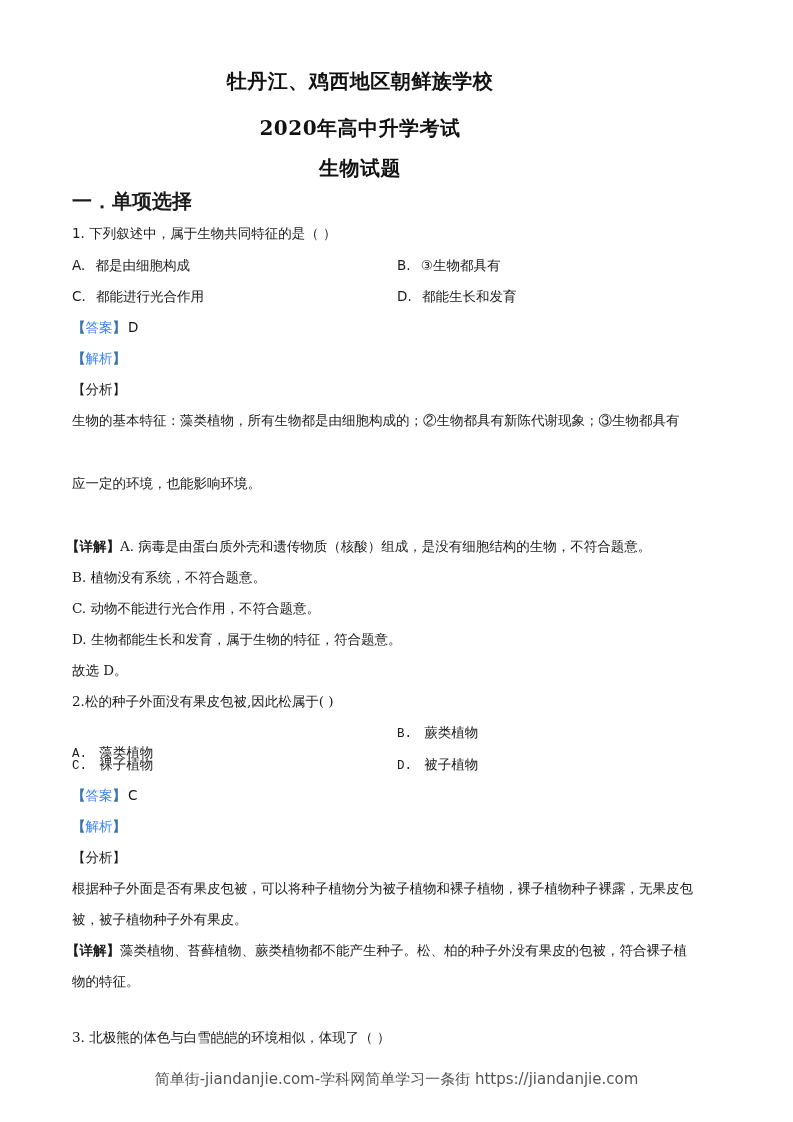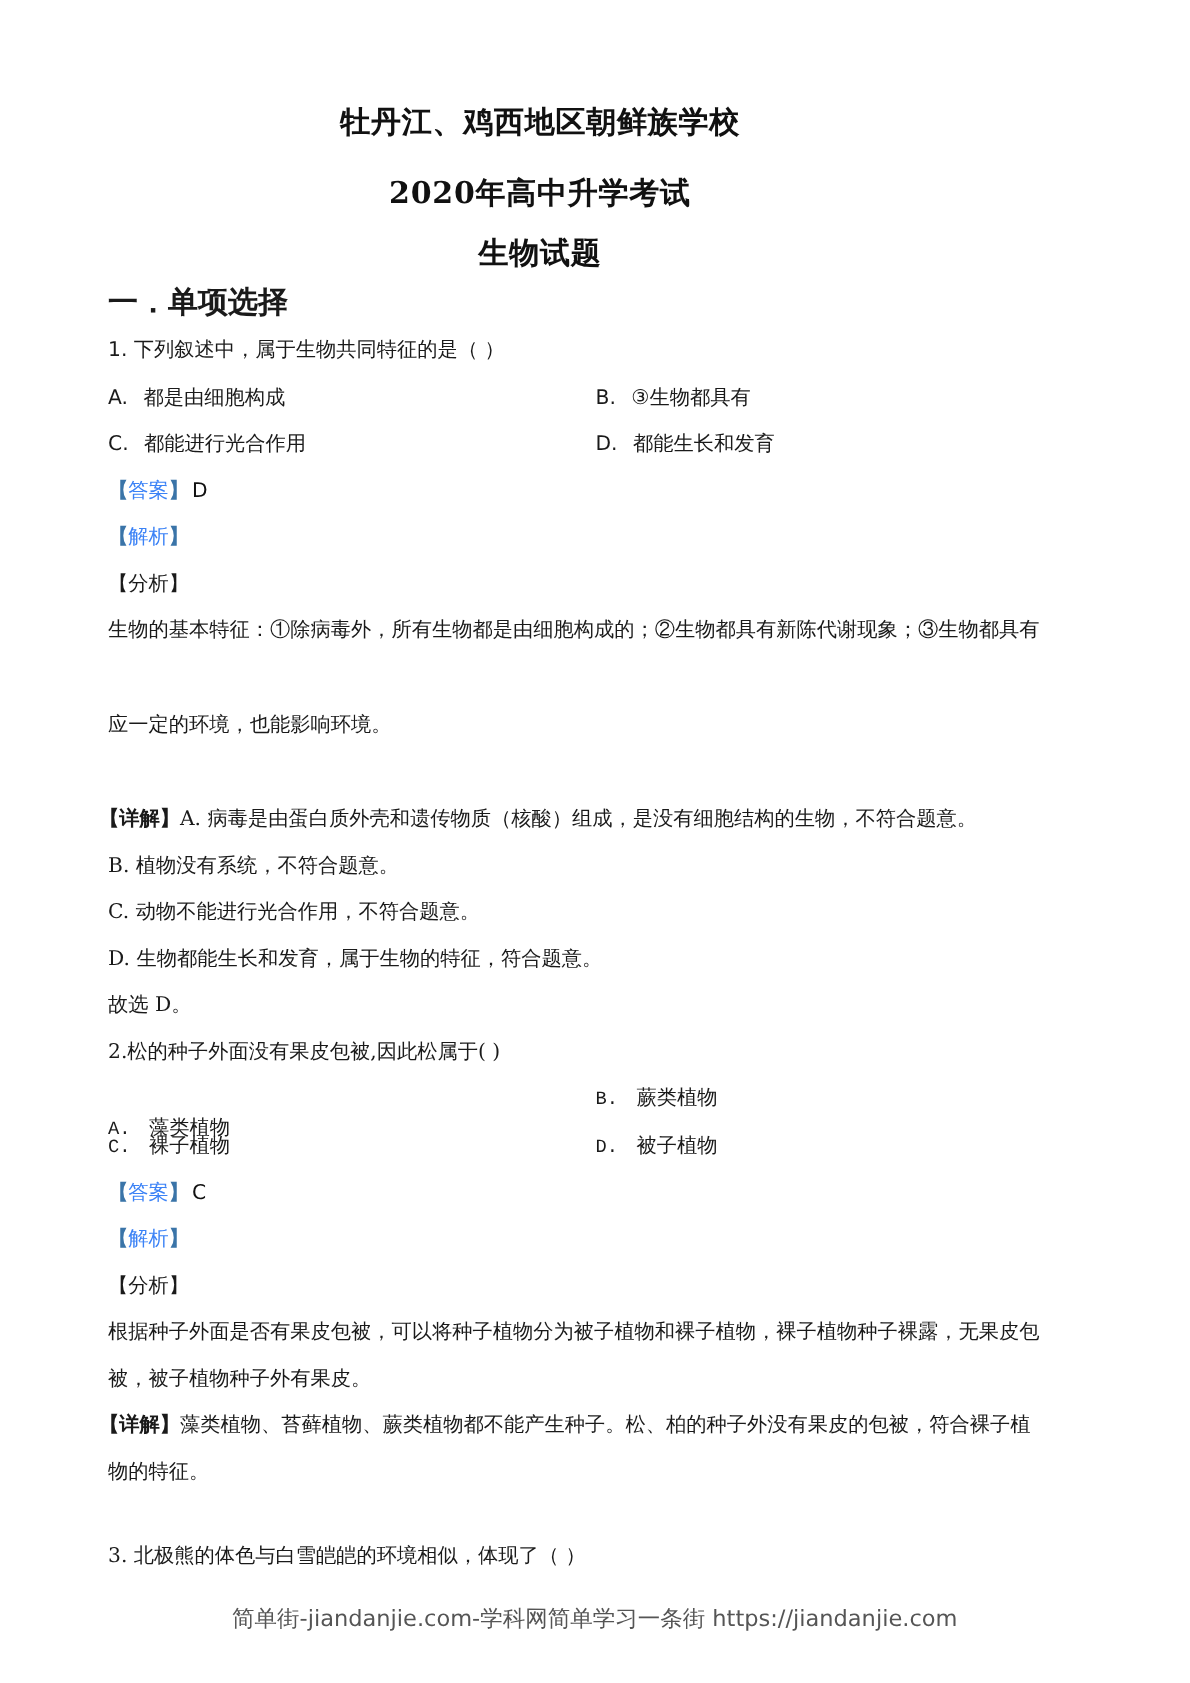--- a/index.html
+++ b/index.html
@@ -89,21 +89,21 @@
   </div>
 
   <div class="line sans" style="top:318px;">
     <span class="bracket-blue">【</span><span class="blue">答案</span><span class="bracket-blue">】</span><span class="answer-val">D</span>
   </div>
   <div class="line sans" style="top:349px;">
     <span class="bracket-blue">【</span><span class="blue">解析</span><span class="bracket-blue">】</span>
   </div>
   <div class="line sans" style="top:380px;">【分析】</div>
 
-  <div class="line" style="top:411px;">生物的基本特征：①除病毒外，所有生物都是由细胞构成的；②生物都具有新陈代谢现象；③生物都具有</div>
+  <div class="line" style="top:411px;">生物的基本特征：藻类植物，所有生物都是由细胞构成的；②生物都具有新陈代谢现象；③生物都具有</div>
   <div class="line" style="top:474px;">应一定的环境，也能影响环境。</div>
 
   <div class="line" style="top:537px;">
     <span style="font-weight:bold;margin-left:-6px;">【详解】</span><span>A. 病毒是由蛋白质外壳和遗传物质（核酸）组成，是没有细胞结构的生物，不符合题意。</span>
   </div>
   <div class="line" style="top:568px;">B. 植物没有系统，不符合题意。</div>
   <div class="line" style="top:599px;">C. 动物不能进行光合作用，不符合题意。</div>
   <div class="line" style="top:630px;">D. 生物都能生长和发育，属于生物的特征，符合题意。</div>
   <div class="line" style="top:661px;">故选 D。</div>
 

